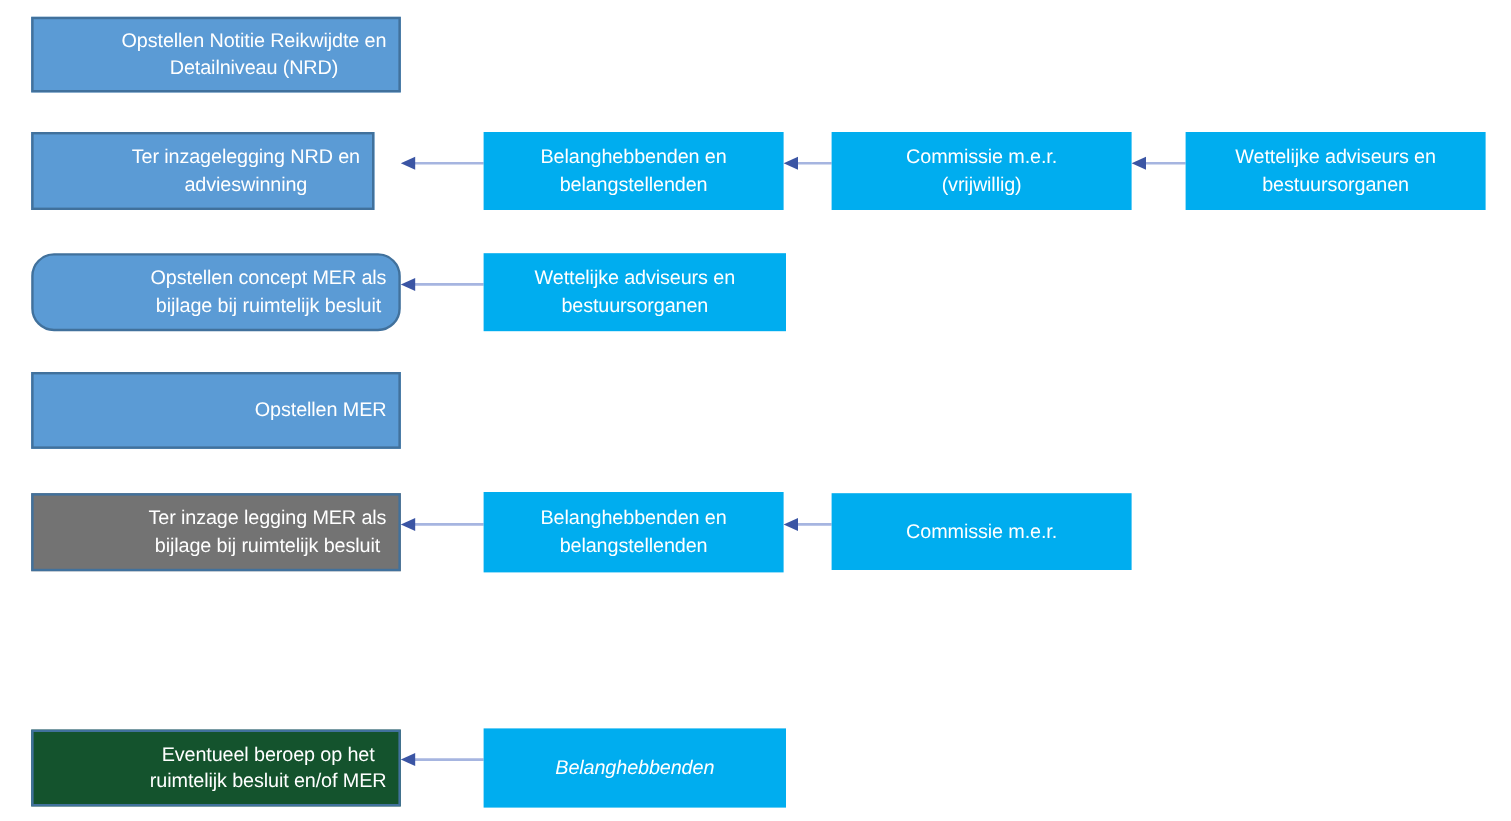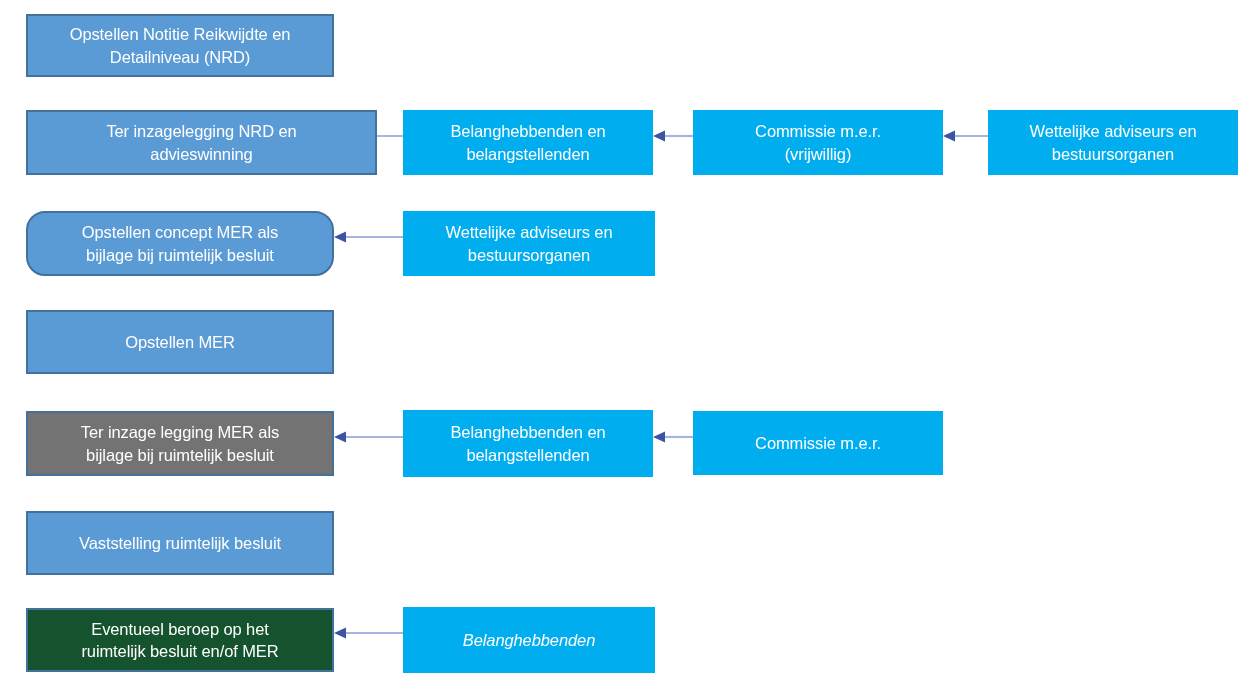--- a/index.html
+++ b/index.html
@@ -27,20 +27,21 @@
     color: #ffffff;
     font-size: 16.5px;
     line-height: 1.35;
     letter-spacing: -0.1px;
     padding: 2px 10px;
     white-space: pre-line;
   }
   .node.step {
     background: #5B9BD5;
     border: 2px solid #14532d;
+    justify-content: flex-end;
   }
   .node.actor {
     background: #00ADEF;
     border: none;
   }
   .connector {
     position: absolute;
     height: 14px;
     pointer-events: none;
   }
@@ -92,35 +93,34 @@
       </svg>
     </div>
     <div class="connector" style="left: 334px; top: 626px; width: 69px;">
       <svg viewBox="0 0 69 14" preserveAspectRatio="none">
         <line x1="10" y1="7" x2="69" y2="7" stroke="#A6B5E0" stroke-width="2.2"></line>
         <polygon points="0,7 12,1.6 12,12.4" fill="#3B55A4"></polygon>
       </svg>
     </div>
     <div class="node step" style="left: 26px; top: 14px; width: 308px; height: 63px; background: rgb(91, 155, 213); border-color: rgb(65, 113, 156);"><span>Opstellen Notitie Reikwijdte en
 Detailniveau (NRD)</span></div>
-    <div class="node step" style="left: 26px; top: 110px; width: 351px; height: 65px; background: rgb(91, 155, 213); border-color: rgb(65, 113, 156);"><span>Ter inzagelegging NRD en
+    <div class="node step" style="left: 26px; top: 110px; width: 286px; height: 65px; background: rgb(91, 155, 213); border-color: rgb(65, 113, 156);"><span>Ter inzagelegging NRD en
 advieswinning</span></div>
     <div class="node actor" style="left: 403px; top: 110px; width: 250px; height: 65px; background: rgb(0, 173, 239);"><span>Belanghebbenden en
 belangstellenden</span></div>
     <div class="node actor" style="left: 693px; top: 110px; width: 250px; height: 65px; background: rgb(0, 173, 239);"><span>Commissie m.e.r.
 (vrijwillig)</span></div>
     <div class="node actor" style="left: 988px; top: 110px; width: 250px; height: 65px; background: rgb(0, 173, 239);"><span>Wettelijke adviseurs en
 bestuursorganen</span></div>
     <div class="node step" style="left: 26px; top: 211px; width: 308px; height: 65px; background: rgb(91, 155, 213); border-color: rgb(65, 113, 156); border-radius: 19px;"><span>Opstellen concept MER als
 bijlage bij ruimtelijk besluit</span></div>
     <div class="node actor" style="left: 403px; top: 211px; width: 252px; height: 65px; background: rgb(0, 173, 239);"><span>Wettelijke adviseurs en
 bestuursorganen</span></div>
     <div class="node step" style="left: 26px; top: 310px; width: 308px; height: 64px; background: rgb(91, 155, 213); border-color: rgb(65, 113, 156);"><span>Opstellen MER</span></div>
     <div class="node step" style="left: 26px; top: 411px; width: 308px; height: 65px; background: #737373; border-color: rgb(65, 113, 156);"><span>Ter inzage legging MER als
 bijlage bij ruimtelijk besluit</span></div>
     <div class="node actor" style="left: 403px; top: 410px; width: 250px; height: 67px; background: rgb(0, 173, 239);"><span>Belanghebbenden en
 belangstellenden</span></div>
     <div class="node actor" style="left: 693px; top: 411px; width: 250px; height: 64px; background: rgb(0, 173, 239);"><span>Commissie m.e.r.</span></div>
-    <div class="node step" style="left: 26px; top: 511px; width: 308px; height: 64px; background: rgb(91, 155, 213); border-color: rgb(65, 113, 156);"><span>Vaststelling ruimtelijk besluit</span></div>
     <div class="node step" style="left: 26px; top: 608px; width: 308px; height: 64px; background: #14532d; border-color: rgb(65, 113, 156);"><span>Eventueel beroep op het
 ruimtelijk besluit en/of MER</span></div>
     <div class="node actor" style="left: 403px; top: 607px; width: 252px; height: 66px; background: rgb(0, 173, 239); font-style: italic;"><span>Belanghebbenden</span></div>
   </div>
 
 </body></html>

